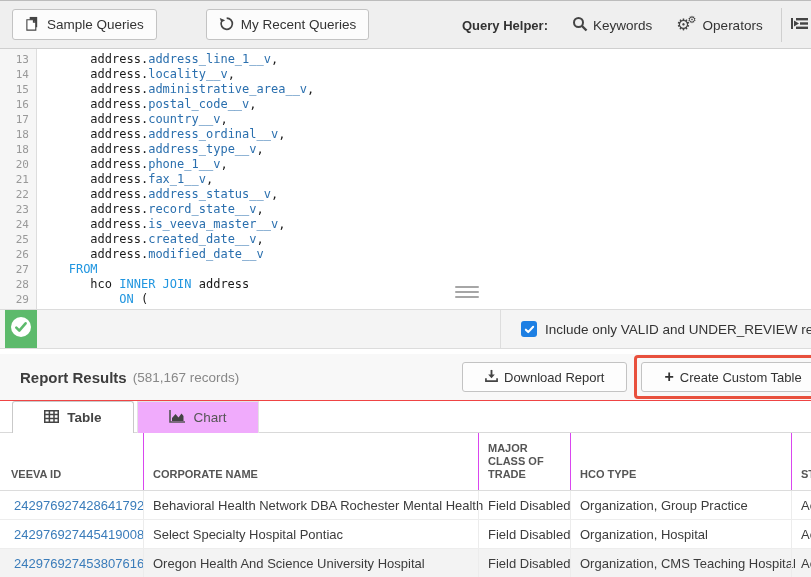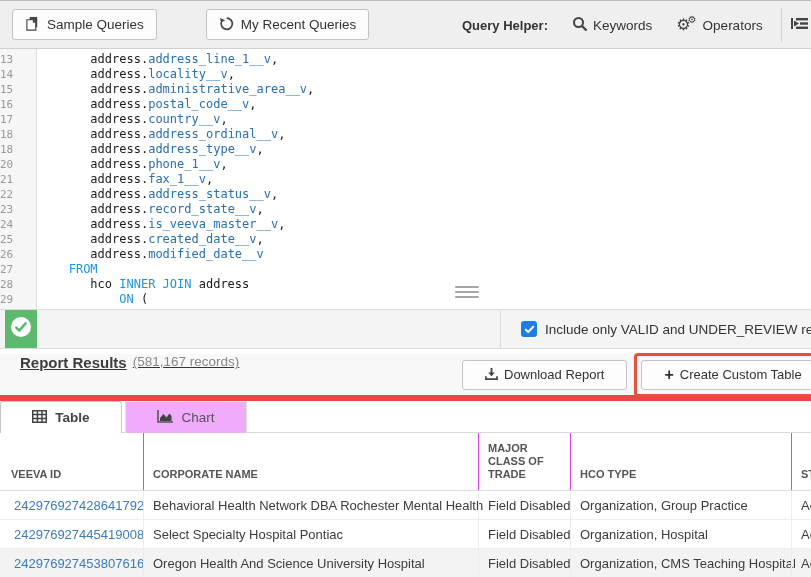--- a/index.html
+++ b/index.html
@@ -25,50 +25,50 @@
   .vdiv{width:1px;height:34px;background:#cfcfcf;margin-left:18px;}
   #qh-format{margin-left:9px;}
   .gears{position:relative;font-family:"DejaVu Sans",sans-serif;font-size:16px;line-height:16px;color:#444;margin-right:7px;}
   .gear-sm{position:absolute;font-size:10px;top:-5px;right:-6px;}
 
   
   .editor{position:relative;height:260px;background:#fff;font-family:"DejaVu Sans Mono",monospace;font-size:12px;line-height:15px;}
   .gutter-bg{position:absolute;left:0;top:0;bottom:0;width:37px;background:#f6f6f6;border-right:1px solid #ddd;}
   .code-lines{position:relative;padding-top:3px;}
   .code-line{display:flex;height:15px;}
-  .ln{width:37px;flex:none;padding-right:8px;color:#999;font-size:11px;}
+  .ln{width:37px;flex:none;text-align:right;padding-right:8px;color:#999;font-size:11px;}
   .code{white-space:pre;padding-left:10px;color:#1a1a1a;}
   .seg-p{color:#1a1a1a;}
   .seg-f{color:var(--field);}
   .seg-k{color:var(--keyword);}
   .drag-handle{position:absolute;left:455px;top:234px;width:24px;cursor:row-resize;}
   .drag-handle i{display:block;height:2px;background:#a6a6a6;margin:3px 0;border-radius:1px;}
 
   
   .status-row{position:relative;height:40px;background:#f4f4f4;border-top:1px solid #dcdcdc;border-bottom:1px solid #dcdcdc;}
   .green-block{position:absolute;left:5px;top:0;bottom:0;width:32px;background:var(--green);display:flex;align-items:center;justify-content:center;}
   .status-divider{position:absolute;left:500px;top:0;bottom:0;width:1px;background:#ddd;}
   .status-right{position:absolute;left:521px;top:0;height:100%;display:flex;align-items:center;gap:8px;white-space:nowrap;}
   .checkbox{width:16px;height:16px;background:var(--checkbox);border-radius:3px;display:flex;align-items:center;justify-content:center;flex:none;cursor:pointer;}
   .status-label{font-size:13.5px;color:#333;}
 
   .gap{height:5px;background:#fff;}
 
   
-  .report-bar{position:relative;height:47px;background:#f8f8f8;border-bottom:6px solid #ef4444;display:flex;align-items:flex-start;text-decoration:underline;}
+  .report-bar{position:relative;height:47px;background:#f8f8f8;border-bottom:1px solid #ef4444;display:flex;align-items:center;}
   .report-title{margin-left:20px;font-size:15px;font-weight:bold;color:#3d3d3d;white-space:nowrap;}
   .report-count{margin-left:6px;font-size:13.5px;color:#888;white-space:nowrap;}
   .report-btns{position:absolute;left:462px;top:0;height:100%;display:flex;align-items:center;white-space:nowrap;}
   .rbtn{display:inline-flex;align-items:center;gap:6px;background:#fdfdfd;border:1px solid #c3c3c3;border-radius:3px;height:30px;padding:0 22px;font-size:13px;color:#333;font-family:inherit;cursor:pointer;}
   .plus{font-size:16px;font-weight:bold;line-height:1;color:#333;}
   .annotation{display:inline-flex;border:3px solid var(--annotation);border-radius:4px;padding:4px;margin:0 4px 0 7px;}
   #btn-view{padding:0 20px 0 6px;}
 
   
-  .tabbar{position:relative;height:32px;background:#fff;border-bottom:1px solid #d9d9d9;display:flex;padding-left:0;}
+  .tabbar{position:relative;height:32px;background:#fff;border-bottom:1px solid #d9d9d9;display:flex;padding-left:12px;}
   .tab{width:122px;height:32px;display:flex;align-items:center;justify-content:center;gap:8px;font-size:13.5px;color:#444;cursor:pointer;}
   .tab.active{background:#fff;border:1px solid #c9c9c9;border-bottom:none;border-radius:3px 3px 0 0;font-weight:bold;margin-bottom:-1px;z-index:1;}
   .tab.inactive{background:#f0abfc;border:1px solid #e3e3e3;border-bottom:none;margin-left:3px;color:#555;}
 
   
   .grid{display:grid;grid-template-columns:143px 335px 92px 221px 1fr;}
   .thead{height:58px;border-bottom:1px solid #dcdcdc;}
   .th{display:flex;align-items:flex-end;padding:0 8px 9px 9px;font-size:11px;font-weight:bold;color:#555;line-height:13px;}
   .th:first-child{padding-left:11px;}
   .th.bordered{border-left:1px solid #d946ef;}

